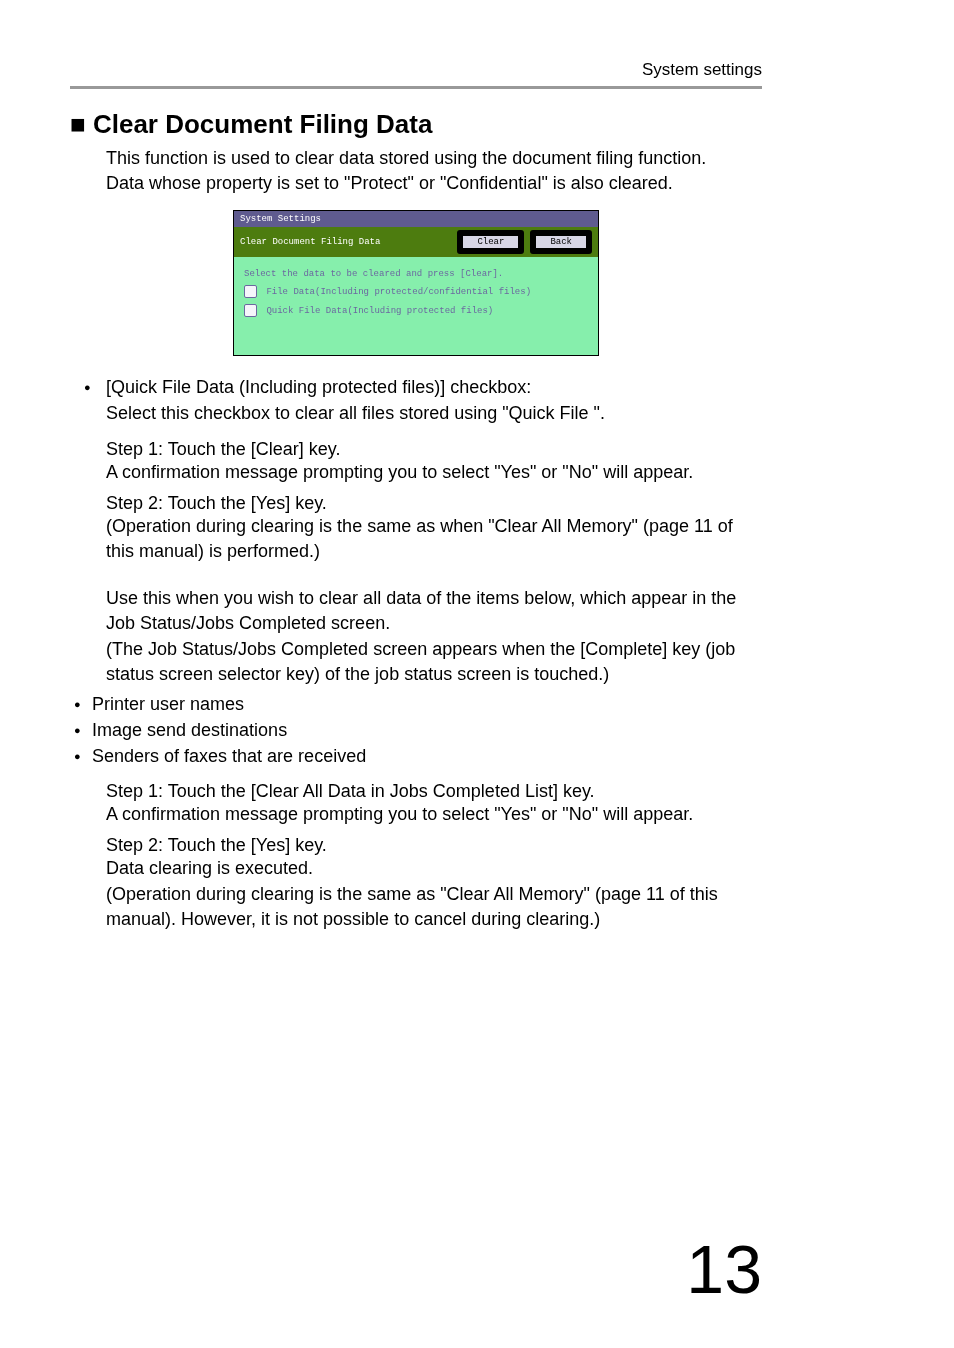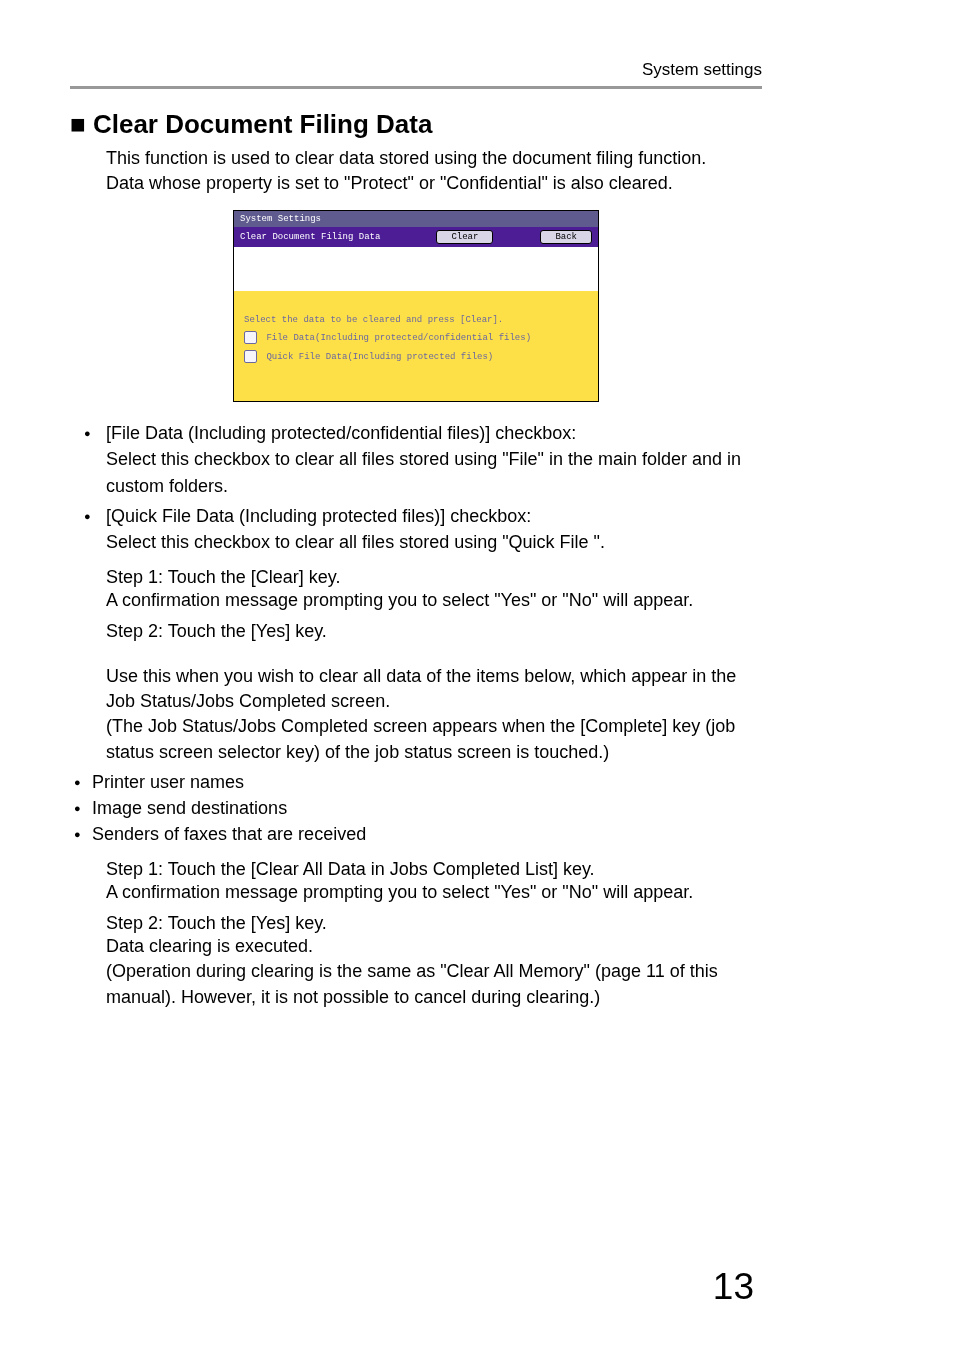--- a/index.html
+++ b/index.html
@@ -43,44 +43,42 @@
     border: 1px solid #000;
     font-family: "Courier New", monospace;
     font-size: 9px;
   }
   .ss-title {
     background: #5f5b8f;
     color: #fff;
     padding: 3px 6px;
   }
   .ss-bar {
-    background: #4c1d95;
+    background: #4d7c0f;
     color: #fff;
     padding: 3px 6px;
     display: flex;
     align-items: center;
-    gap: 41px;
   }
   .ss-bar-label {
     flex: 1;
   }
   .ss-btn {
     background: #d8d6e6;
     color: #000;
-    border: 1px solid #000000;
+    border: 6px solid #000000;
     padding: 1px 14px;
     margin-left: 6px;
     font-size: 9px;
     border-radius: 3px;
   }
   .ss-body {
-    padding: 24px 10px 38px 10px;
+    padding: 12px 10px 38px 10px;
     color: #6b68a0;
-    background: #fde047;
-    margin-top: 44px;
+    background: #86efac;
   }
   .ss-check {
     display: inline-block;
     width: 11px;
     height: 11px;
     border: 1px solid #6b68a0;
     border-radius: 2px;
     vertical-align: middle;
     margin-right: 4px;
     background: #f5f5fb;
@@ -117,23 +115,23 @@
   .step-title {
     font-weight: normal;
     font-size: 18px;
     margin-top: 8px;
   }
   .block {
     margin-bottom: 22px;
   }
   .page-number {
     position: absolute;
-    right: 78px;
+    right: 70px;
     bottom: 40px;
-    font-size: 37px;
+    font-size: 68px;
     font-weight: normal;
     font-family: Arial, sans-serif;
     margin-left: 24px;
   }
 </style>
 </head>
 <body>
 
 <div class="page">
   <div class="header-right">System settings</div>
@@ -159,33 +157,30 @@
         </div>
         <div class="ss-row">
           <span class="ss-check"></span>
           <span>Quick File Data(Including protected files)</span>
         </div>
       </div>
     </div>
 
     <ul class="bullets indent1">
       <li>
-        <span>[File Data (Including protected/confidential files)] checkbox:</span><br>
-        <span>Select this checkbox to clear all files stored using "File" in the main folder and in custom folders.</span>
-      </li>
-      <li>
         <span>[Quick File Data (Including protected files)] checkbox:</span><br>
         <span>Select this checkbox to clear all files stored using "Quick File ".</span>
       </li>
     </ul>
 
     <div class="indent1">
       <div class="step-title">Step 1: Touch the [Clear] key.</div>
       <div class="body-text">A confirmation message prompting you to select "Yes" or "No" will appear.</div>
       <div class="step-title">Step 2: Touch the [Yes] key.</div>
+      <div class="body-text">(Operation during clearing is the same as when "Clear All Memory" (page 11 of this manual) is performed.)</div>
     </div>
   </div>
 
   <div class="block">
     <div class="indent1 body-text">Use this when you wish to clear all data of the items below, which appear in the Job Status/Jobs Completed screen.</div>
     <div class="indent1 body-text"> (The Job Status/Jobs Completed screen appears when the [Complete] key (job status screen selector key) of the job status screen is touched.)</div>
 
     <ul class="bullets tight indent1">
       <li>Printer user names</li>
       <li>Image send destinations</li>

